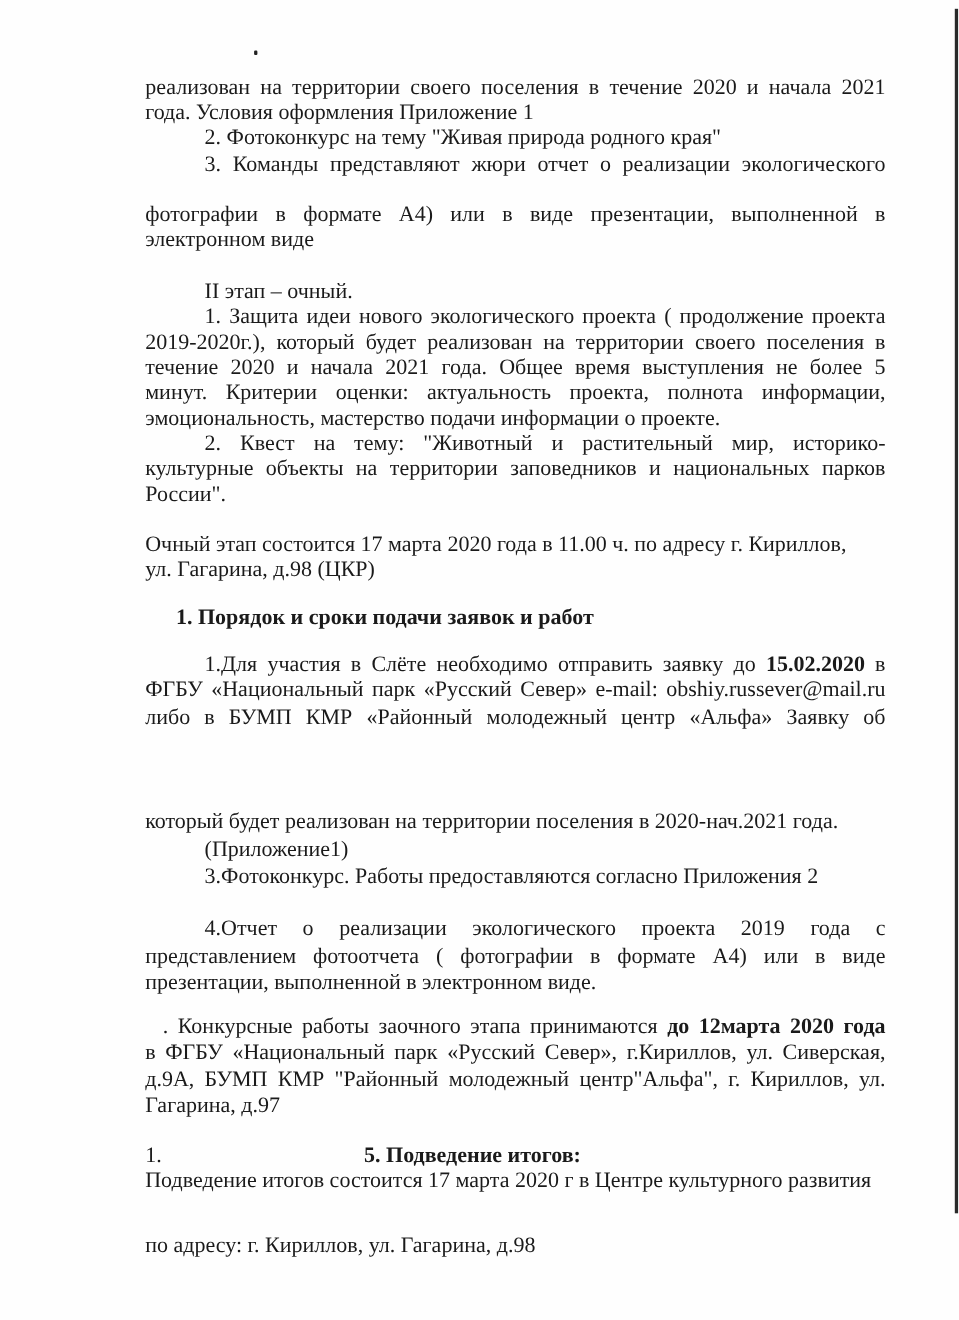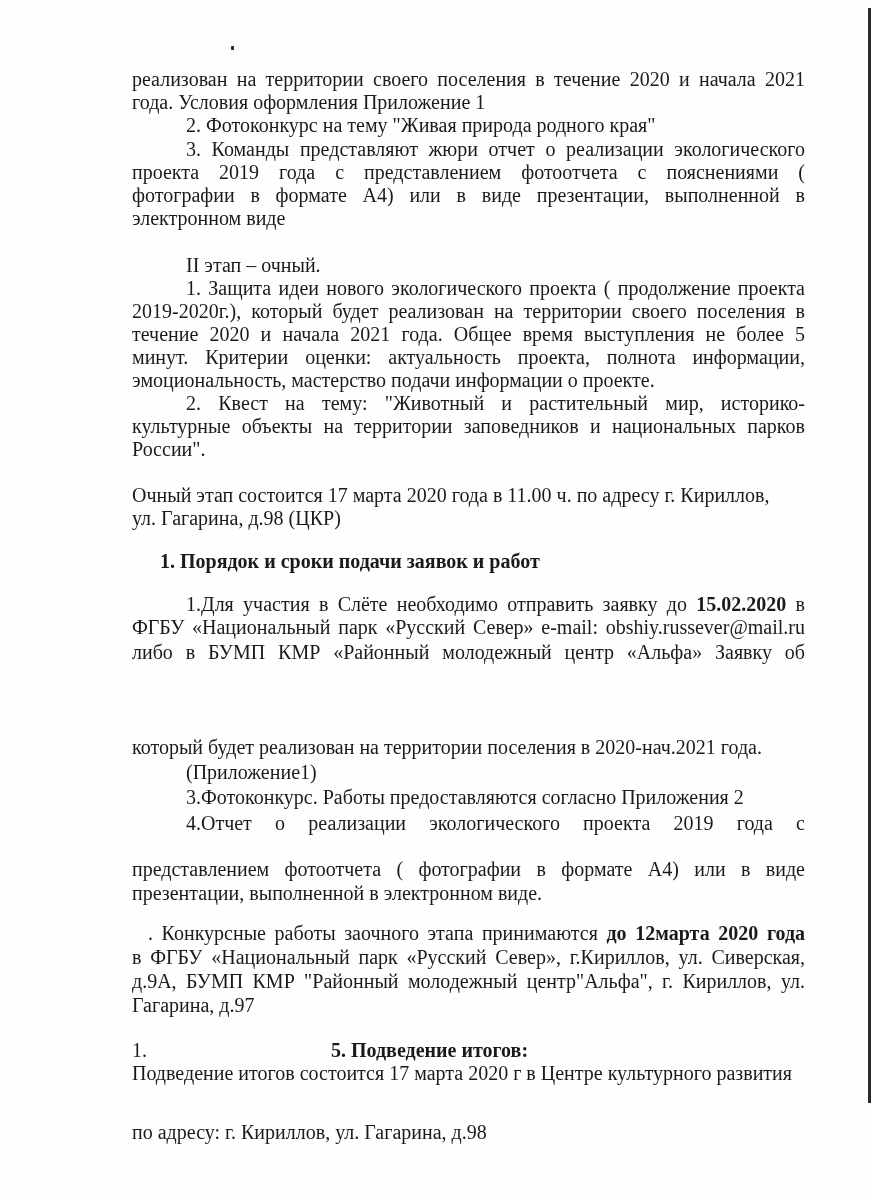--- a/index.html
+++ b/index.html
@@ -20,21 +20,20 @@
 <div class="page">
   <div class="speck"></div>
   <div class="scan-edge"></div>
 
   <div class="ln L j" style="top:68px">реализован  на территории своего поселения в течение 2020 и начала 2021</div>
   <div class="ln L" style="top:91px">года. Условия оформления Приложение 1</div>
 
   <div class="ln I" style="top:114px">2. Фотоконкурс  на тему "Живая природа родного края"</div>
 
   <div class="ln I j" style="top:138px">3. Команды представляют жюри отчет о реализации экологического</div>
-  <div class="ln L j" style="top:161px">проекта 2019 года   с представлением фотоотчета с пояснениями (</div>
   <div class="ln L j" style="top:184px">фотографии в формате А4) или в виде презентации, выполненной в</div>
   <div class="ln I" style="top:254px">II этап – очный.</div>
 
   <div class="ln L" style="top:207px">электронном виде</div>
 
   <div class="ln I j" style="top:277px">1.   Защита идеи нового экологического проекта ( продолжение проекта</div>
   <div class="ln L j" style="top:300px">2019-2020г.), который будет реализован  на территории своего поселения в</div>
   <div class="ln L j" style="top:323px">течение 2020 и начала 2021 года. Общее время выступления не более 5</div>
   <div class="ln L j" style="top:346px">минут. Критерии оценки: актуальность проекта, полнота информации,</div>
   <div class="ln L" style="top:369px">эмоциональность, мастерство подачи информации о проекте.</div>
@@ -50,21 +49,21 @@
 
   <div class="ln I j" style="top:593px"><span>1.Для участия в Слёте необходимо отправить заявку до </span><span class="b">15.02.2020</span><span> в</span></div>
   <div class="ln L j" style="top:616px"><span>ФГБУ «Национальный парк «Русский Север»  e-mail: obshiy.russever@mail.ru</span></div>
   <div class="ln L j" style="top:641px">либо в БУМП КМР «Районный молодежный центр «Альфа» Заявку об</div>
 
   <div class="ln L" style="top:736px">который будет реализован на территории поселения в 2020-нач.2021 года.</div>
   <div class="ln I" style="top:761px">(Приложение1)</div>
 
   <div class="ln I" style="top:786px">3.Фотоконкурс. Работы предоставляются согласно Приложения 2</div>
 
-  <div class="ln I j" style="top:812px">4.Отчет о реализации экологического проекта 2019 года   с</div>
+  <div class="ln I j" style="top:833px">4.Отчет о реализации экологического проекта 2019 года   с</div>
   <div class="ln L j" style="top:858px">представлением фотоотчета ( фотографии в формате А4) или в виде</div>
   <div class="ln L" style="top:882px">презентации, выполненной в электронном виде.</div>
 
   <div class="ln j" style="top:922px; left:148px; width:657px;"><span>. Конкурсные работы заочного этапа принимаются </span><span class="b">до 12марта  2020 года</span></div>
   <div class="ln L j" style="top:946px">в ФГБУ «Национальный парк «Русский Север», г.Кириллов, ул. Сиверская,</div>
   <div class="ln L j" style="top:970px">д.9А, БУМП КМР "Районный молодежный центр"Альфа", г. Кириллов, ул.</div>
   <div class="ln L" style="top:994px">Гагарина, д.97</div>
 
   <div class="ln" style="top:1039px; left:132px;">1.</div>
   <div class="ln b" style="top:1039px; left:331px;">5. Подведение итогов:</div>

